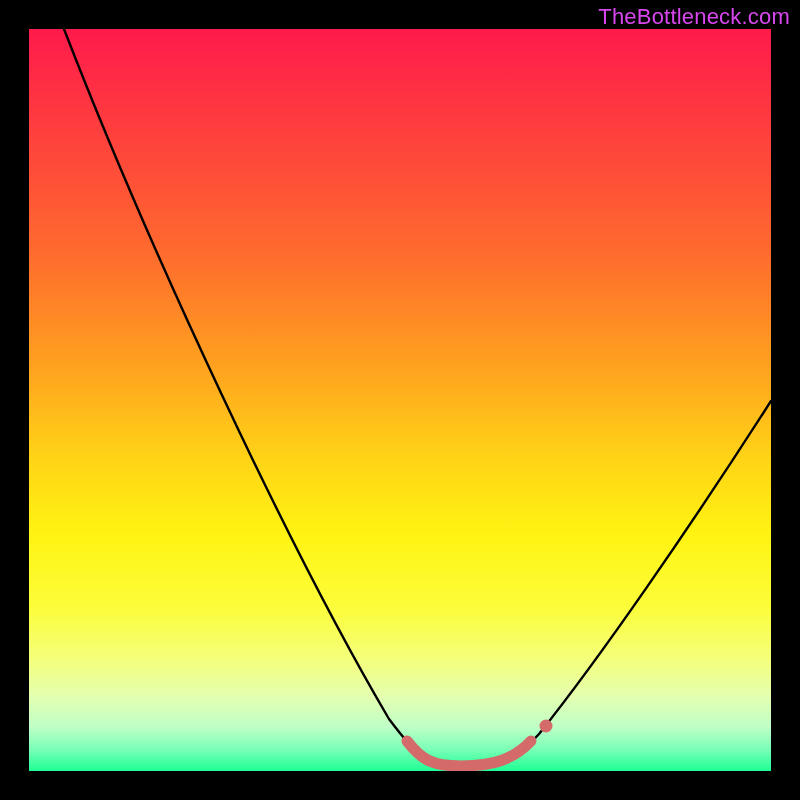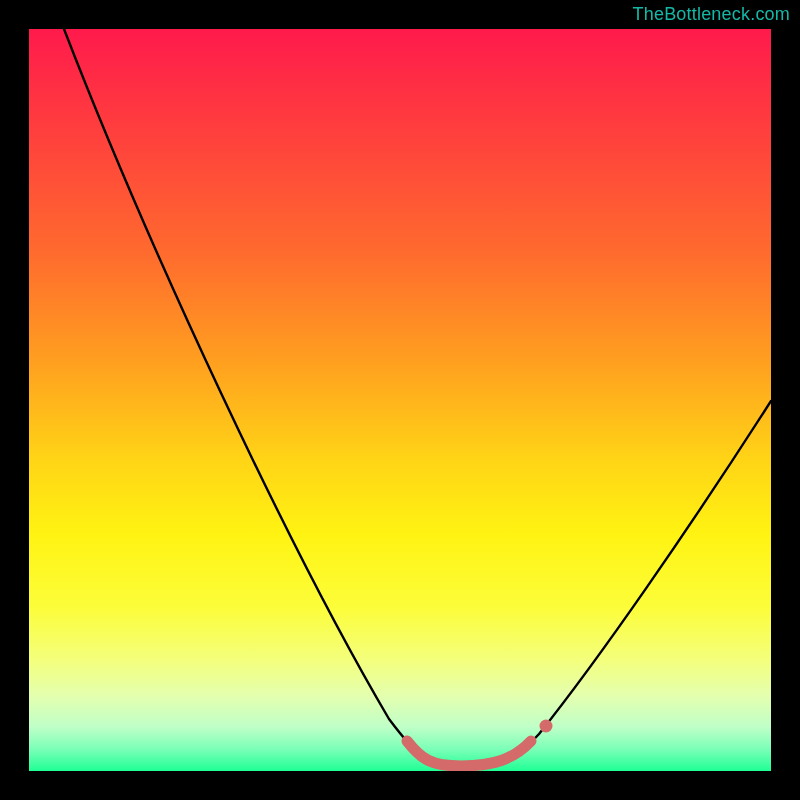--- a/index.html
+++ b/index.html
@@ -41,22 +41,22 @@
   svg.curve {
     position: absolute;
     inset: 0;
     width: 742px;
     height: 742px;
   }
   .watermark {
     position: absolute;
     top: 4px;
     right: 10px;
-    color: #14b8a6;
-    font-size: 18px;
+    color: #d946ef;
+    font-size: 22px;
     font-weight: 500;
     letter-spacing: 0.2px;
     user-select: none;
   }
 </style>
 </head>
 <body>
 
 <div class="frame">
   <div class="gradient"></div>

